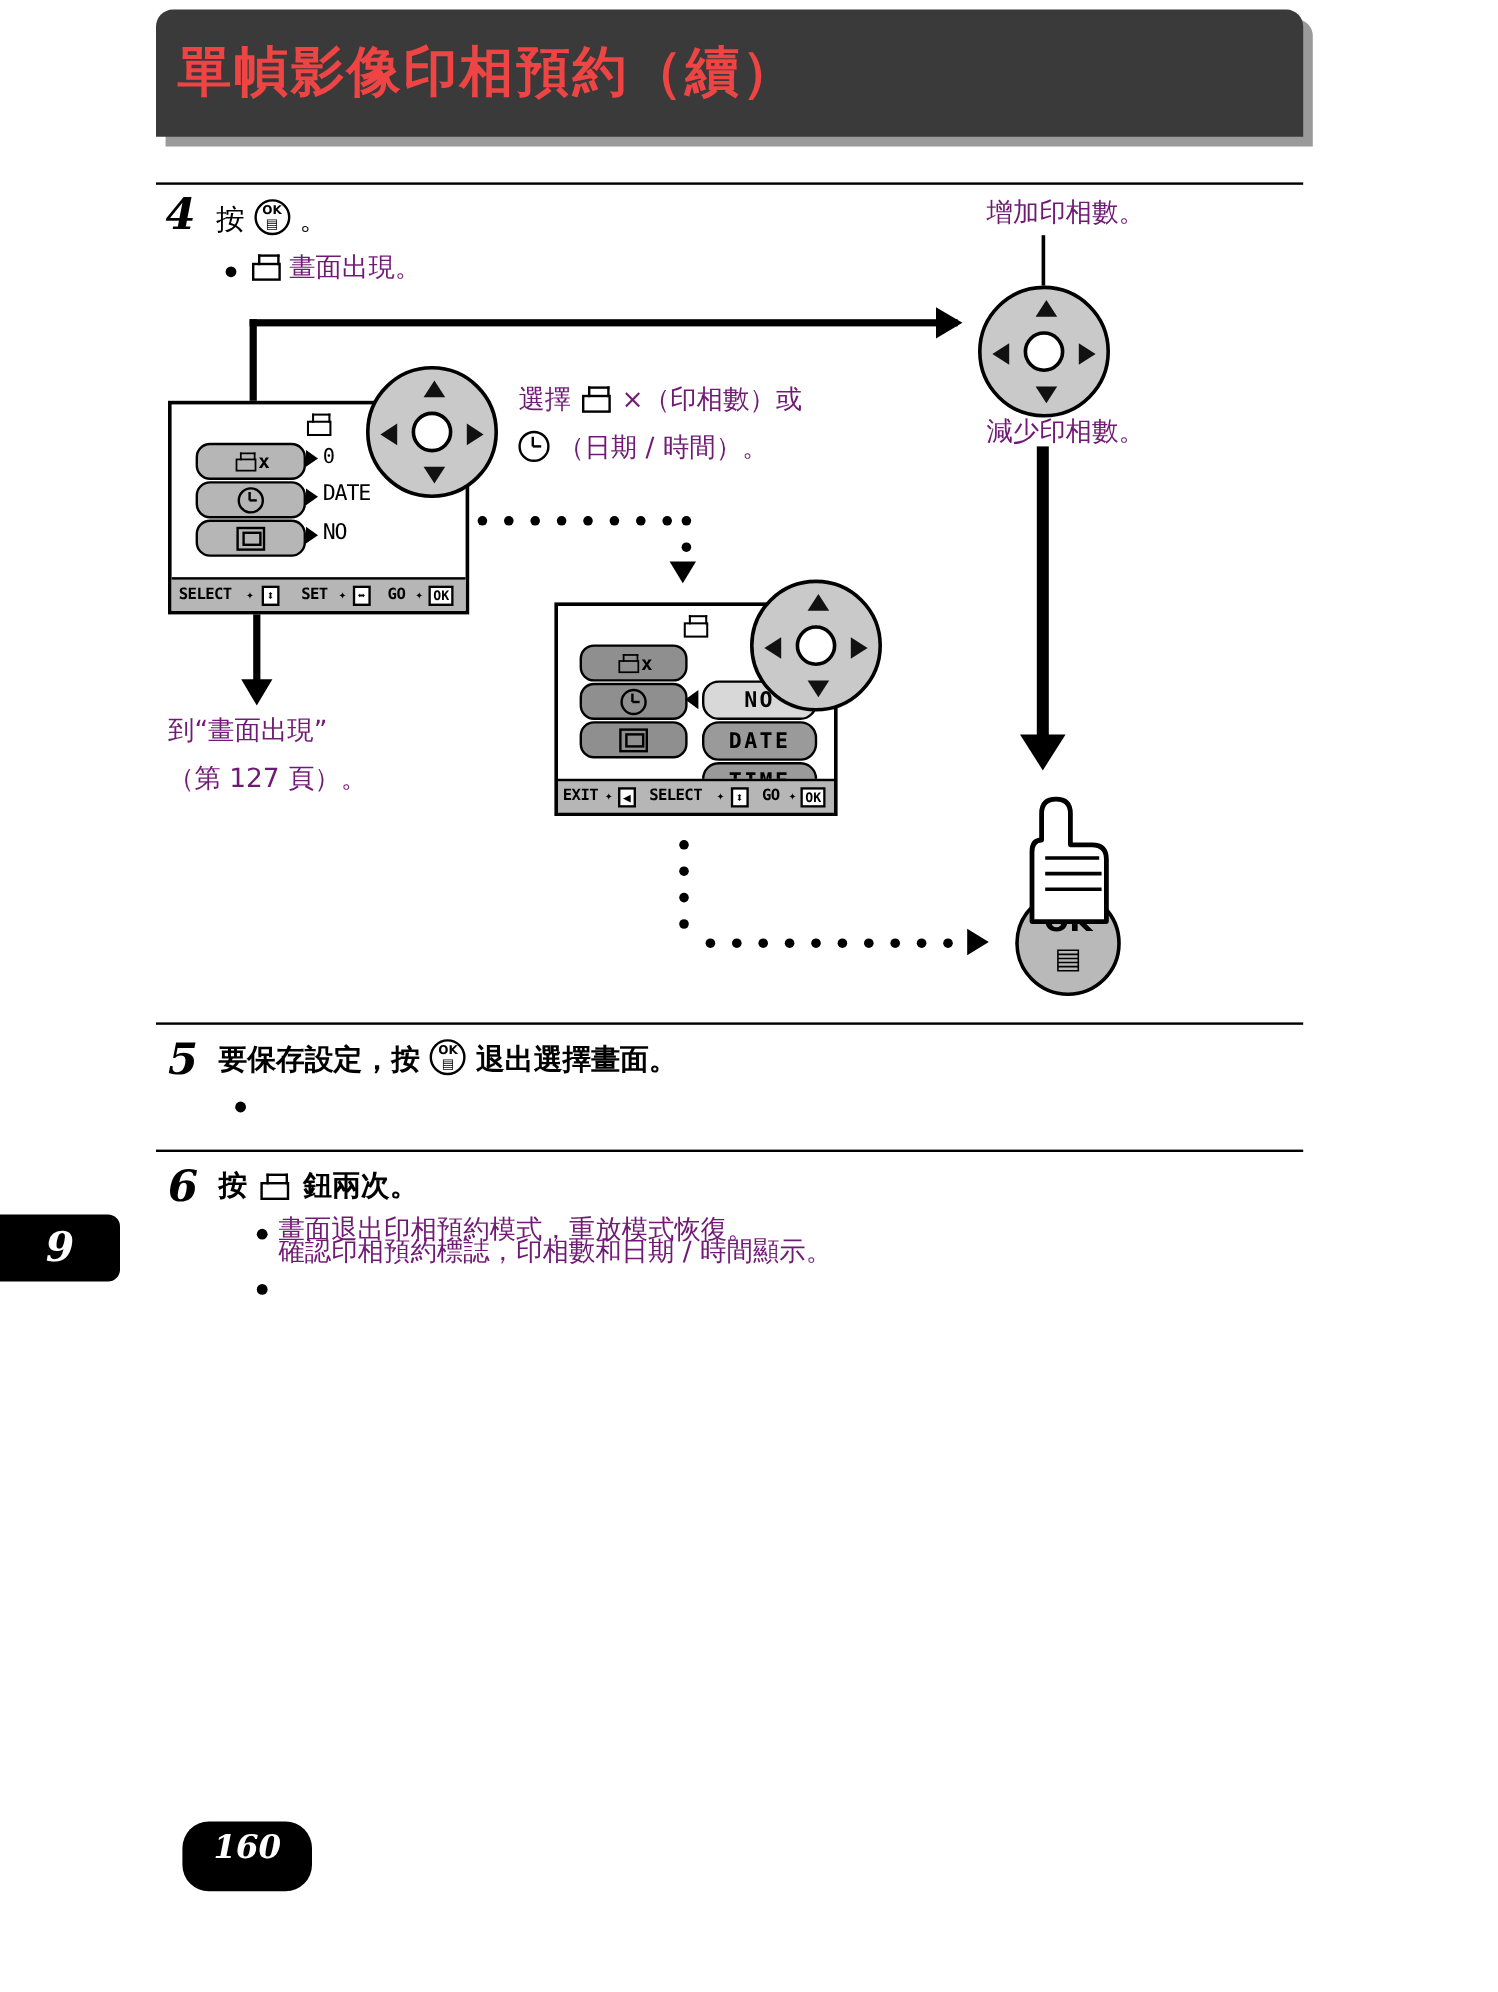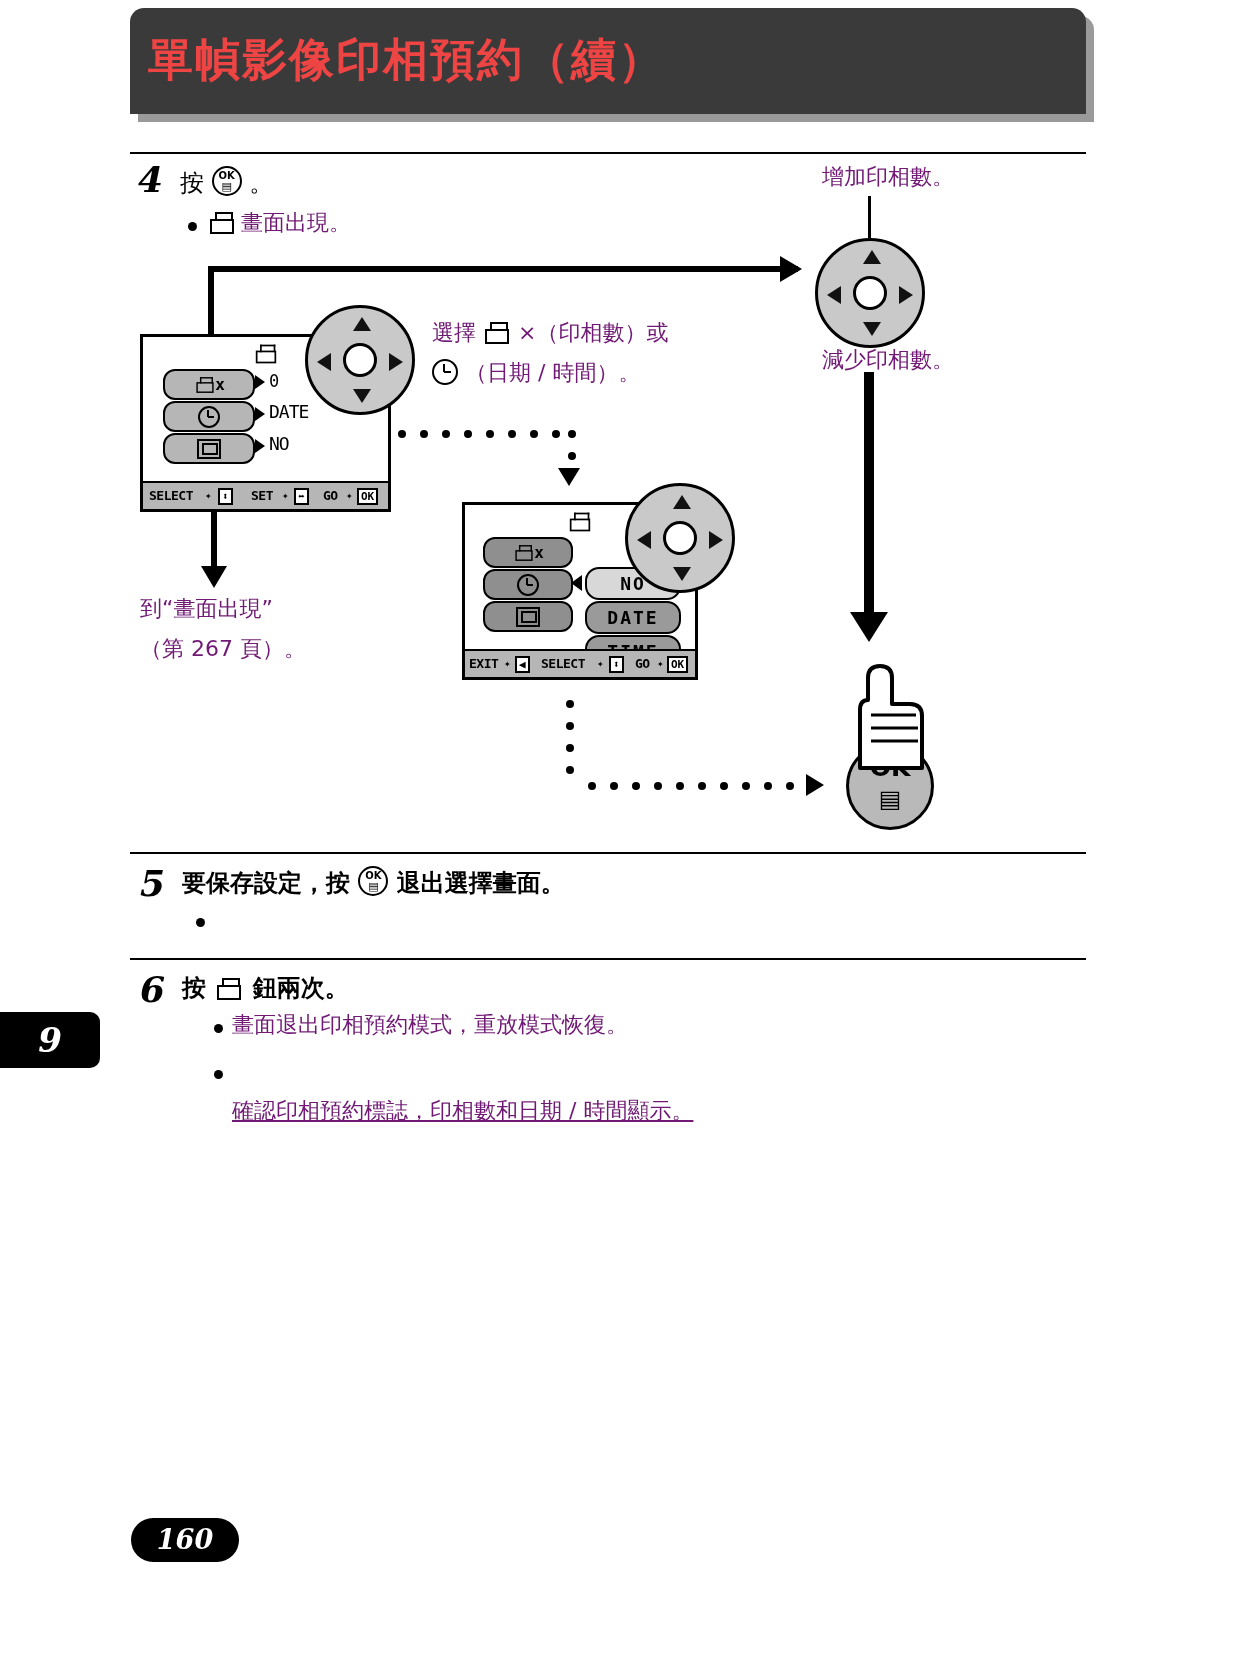--- a/index.html
+++ b/index.html
@@ -118,21 +118,21 @@
     position:absolute;left:0;top:1012px;width:100px;height:56px;background:#000;
     border-radius:0 10px 10px 0;
   }
   .chapter-tab span{
     display:block;text-align:center;color:#fff;font-size:34px;font-weight:bold;
     font-style:italic;line-height:56px;font-family:"DejaVu Serif","Liberation Serif",serif;
   }
 
   
   .pagenum{
-    position:absolute;left:131px;top:1518px;width:108px;height:44px;background:#000;
+    position:absolute;left:152px;top:1518px;width:108px;height:58px;background:#000;
     border-radius:22px;
   }
   .pagenum span{
     display:block;text-align:center;color:#fff;font-size:27px;font-weight:bold;
     font-style:italic;line-height:44px;font-family:"DejaVu Serif","Liberation Serif",serif;
   }
 
   
   .watermark{
     position:absolute;left:855px;top:1400px;width:330px;height:150px;
@@ -283,21 +283,21 @@
     <div class="dot" style="left:486px;top:430px;"></div>
     <div class="dot" style="left:508px;top:430px;"></div>
     <div class="dot" style="left:530px;top:430px;"></div>
     <div class="dot" style="left:552px;top:430px;"></div>
     <div class="dot" style="left:568px;top:430px;"></div>
     <div class="dot" style="left:568px;top:452px;"></div>
     <div class="arrowhead ah-down" style="left:558px;top:468px;border-left-width:11px;border-right-width:11px;border-top-width:18px;"></div>
   </div>
 
   <div class="bullet-text" style="left:140px;top:594px;">到“畫面出現”</div>
-  <div class="bullet-text" style="left:140px;top:634px;">（第 267 頁）。</div>
+  <div class="bullet-text" style="left:140px;top:634px;">（第 127 頁）。</div>
 
   <div class="lcd" style="left:462px;top:502px;width:230px;height:172px;">
     <div class="lcd-title" style="top:6px;">
       <span class="printer-ico" style="transform:scale(.85);"><span class="top"></span><span class="body"></span></span>
     </div>
     <div class="lcd-row dark" style="left:18px;top:32px;width:86px;height:27px;">
       <span class="printer-ico" style="transform:scale(.72);margin-right:-2px;">
           <span class="top"></span>
           <span class="body"></span>
         </span>
@@ -389,21 +389,21 @@
 
   <div class="step-num" style="left:140px;top:968px;">6</div>
   <div class="step-text" style="left:182px;top:972px;font-weight:bold;">
     <span>按</span>
     <span class="printer-ico" style="margin:0 3px;"><span class="top"></span><span class="body"></span></span>
     <span>鈕兩次。</span>
   </div>
   <div class="bullet-dot" style="left:214px;top:1024px;"></div>
   <div class="bullet-text" style="left:232px;top:1010px;">畫面退出印相預約模式，重放模式恢復。</div>
   <div class="bullet-dot" style="left:214px;top:1070px;"></div>
-  <div class="bullet-text" style="left:232px;top:1096px;text-decoration:underline;">確認印相預約標誌，印相數和日期 / 時間顯示。</div>
+  <div class="bullet-text" style="left:232px;top:1028px;">確認印相預約標誌，印相數和日期 / 時間顯示。</div>
 
   <div class="chapter-tab">
     <span>9</span>
   </div>
 
   <div class="pagenum">
     <span>160</span>
   </div>
 
 

